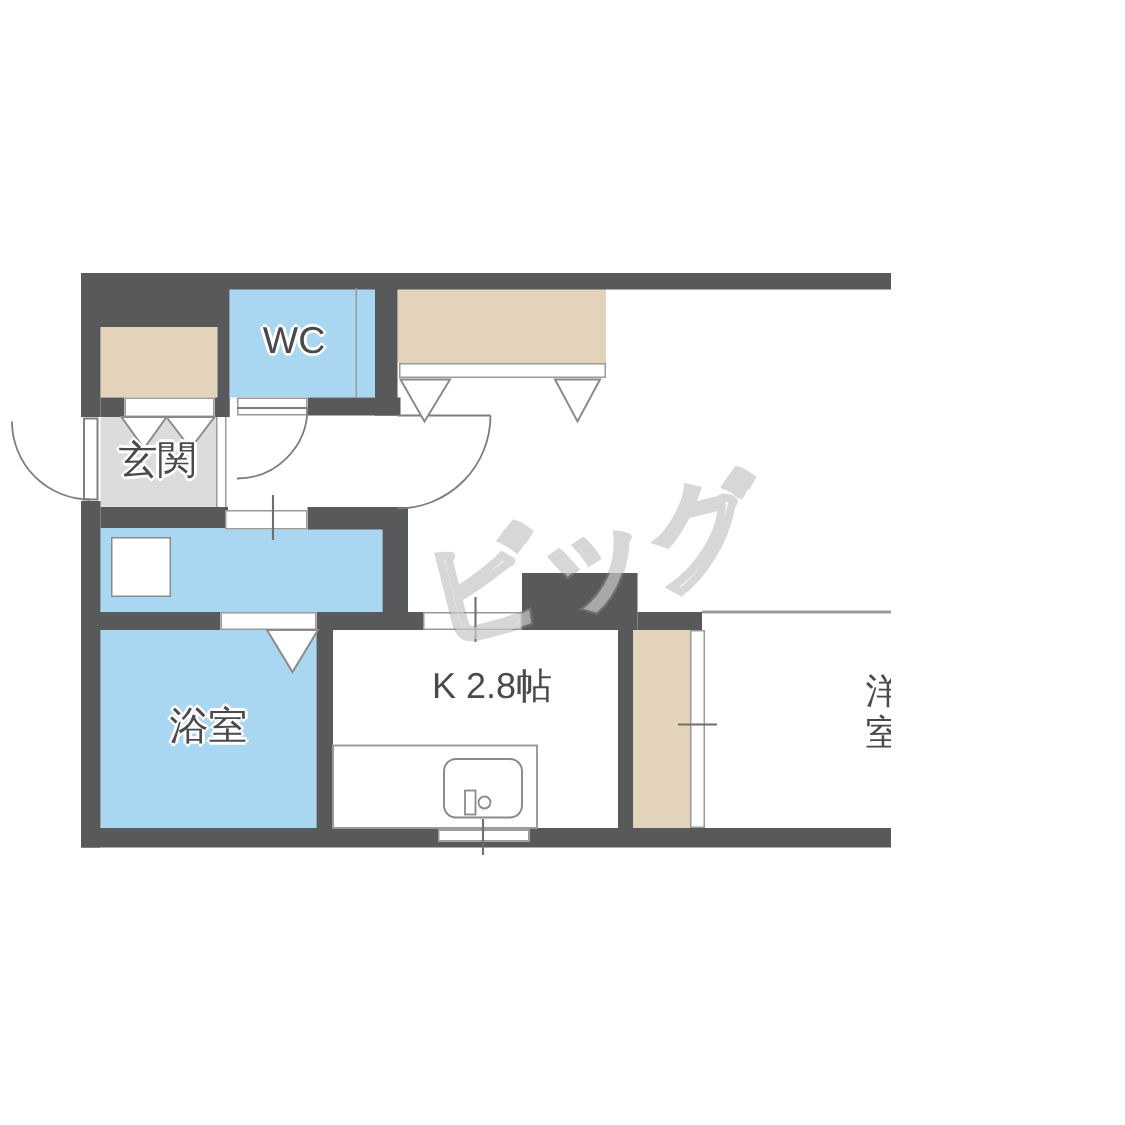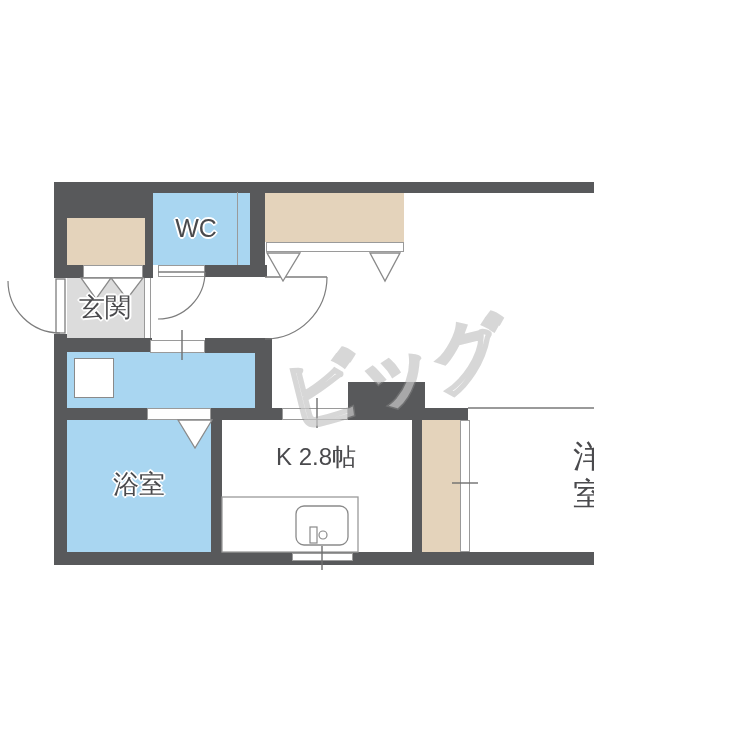--- a/index.html
+++ b/index.html
@@ -107,22 +107,22 @@
     <path d="M452,483 L478,483" stroke="#6f6f6f" stroke-width="1.4"></path>
     <path d="M700,482 L722,482" stroke="#6f6f6f" stroke-width="1.4"></path>
     <path d="M322,546 L322,570" stroke="#6f6f6f" stroke-width="1.4"></path>
 
     <path d="M731,252 L731,386" stroke="#9a9a9a" stroke-width="1.2"></path>
   </svg>
 
   <div class="lbl z50" style="left:196px;top:228px;font-size:25px;">WC</div>
   <div class="lbl z50" style="left:105px;top:307px;font-size:26px;">玄関</div>
   <div class="lbl z50" style="left:139px;top:484px;font-size:26px;">浴室</div>
-  <div class="lbl z50" style="left:316px;top:457px;font-size:24px;">K 2.8帖</div>
+  <div class="lbl z50" style="left:328px;top:457px;font-size:24px;">K 2.8帖</div>
   <div class="lbl-stack z50" style="left:552px;top:287px;font-size:32px;">
   </div>
-  <div class="lbl-stack z50" style="left:589px;top:476px;font-size:32px;">
+  <div class="lbl-stack z50" style="left:589px;top:476px;font-size:24px;">
     <div>洋室</div>
   </div>
 
   <div class="watermark">ビッグ</div>
 
 </div>
 
 </body></html>

